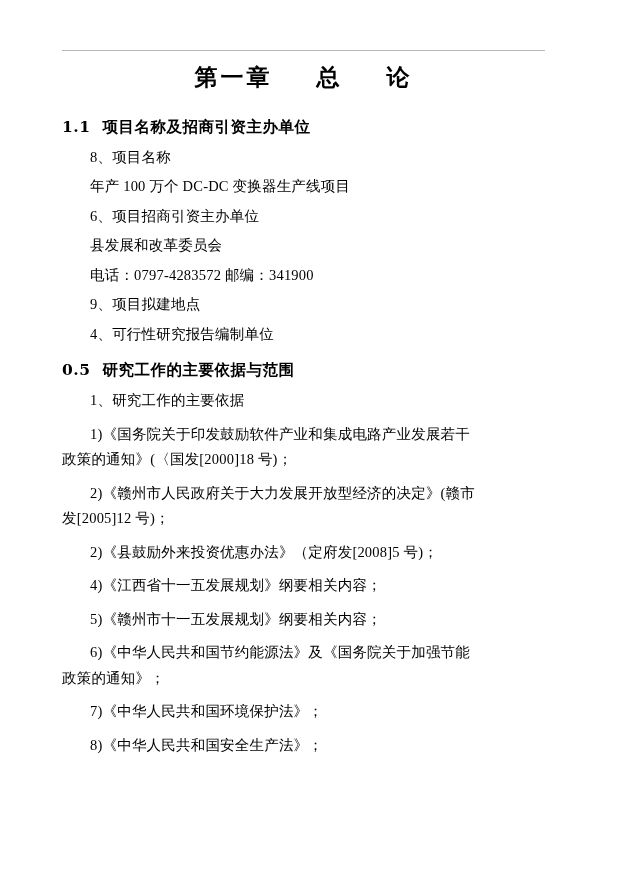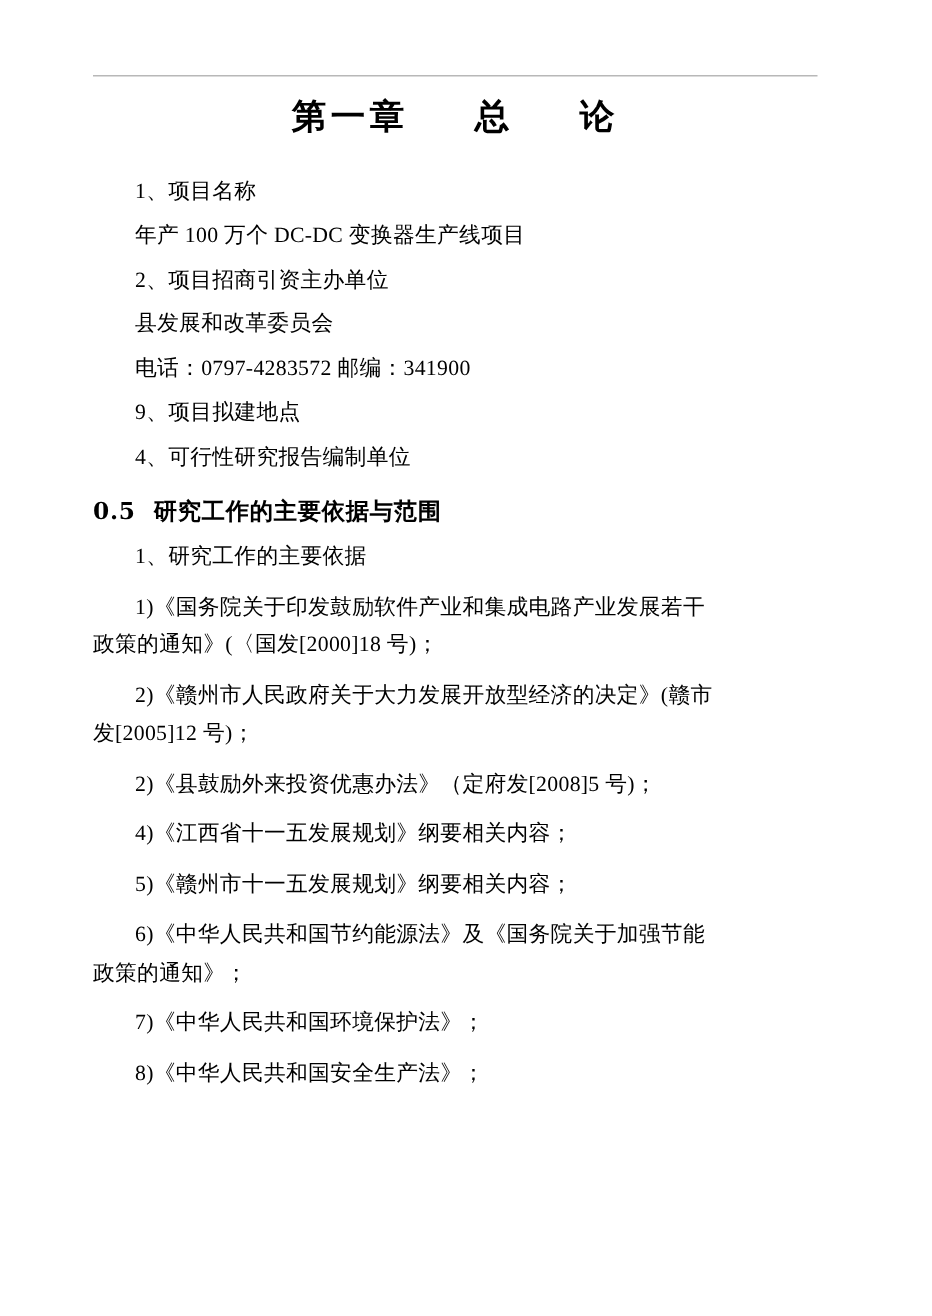--- a/index.html
+++ b/index.html
@@ -79,24 +79,27 @@
 <body>
 
 <div class="page">
 
   <div class="header-rule"></div>
 
   <div class="content">
 
     <h1 class="doc-title">第一章    总    论</h1>
 
+    <h2 class="sec-head">
+      <span class="num">1.1</span><span>项目名称及招商引资主办单位</span>
+    </h2>
 
-    <p class="line ind1">1、项目名称</p>
+    <p class="line ind1">8、项目名称</p>
     <p class="line ind1">年产 100 万个 DC-DC 变换器生产线项目</p>
-    <p class="line ind1">2、项目招商引资主办单位</p>
+    <p class="line ind1">6、项目招商引资主办单位</p>
     <p class="line ind1">县发展和改革委员会</p>
     <p class="line ind1 phone-line">电话：0797-4283572          邮编：341900</p>
     <p class="line ind1">9、项目拟建地点</p>
     <p class="line ind1">4、可行性研究报告编制单位</p>
 
     <h2 class="sec-head">
       <span class="num">0.5</span><span>研究工作的主要依据与范围</span>
     </h2>
 
     <p class="line ind1">1、研究工作的主要依据</p>

